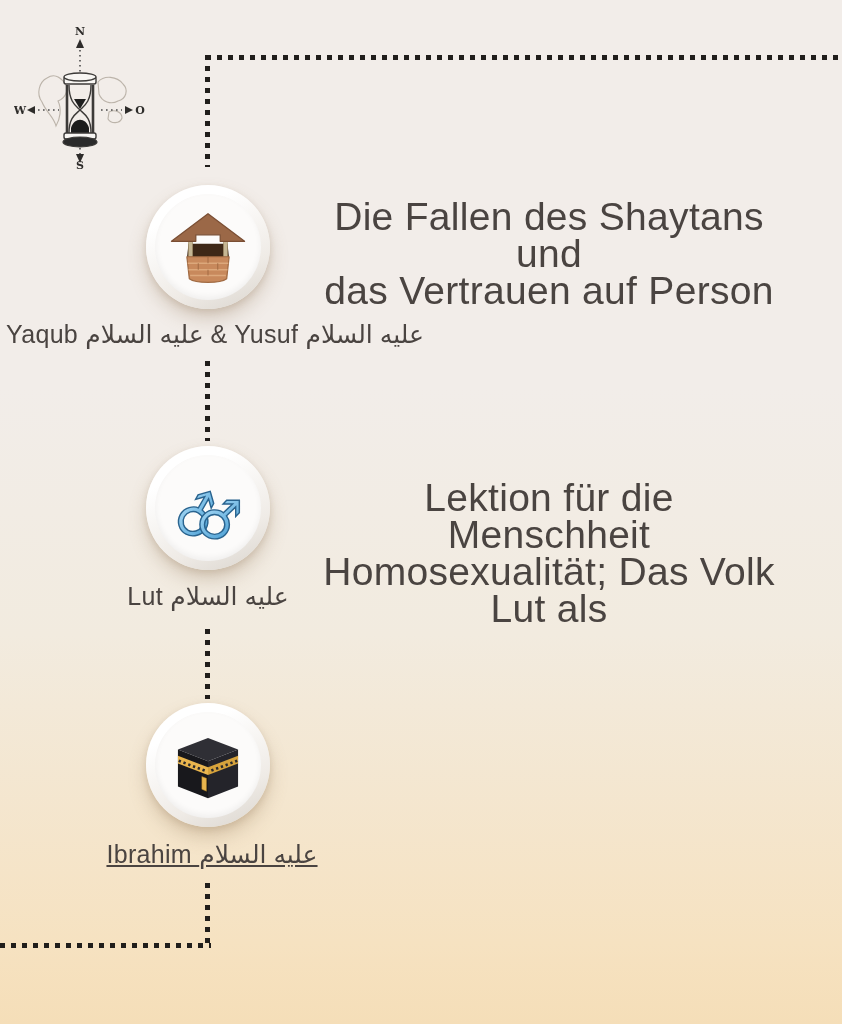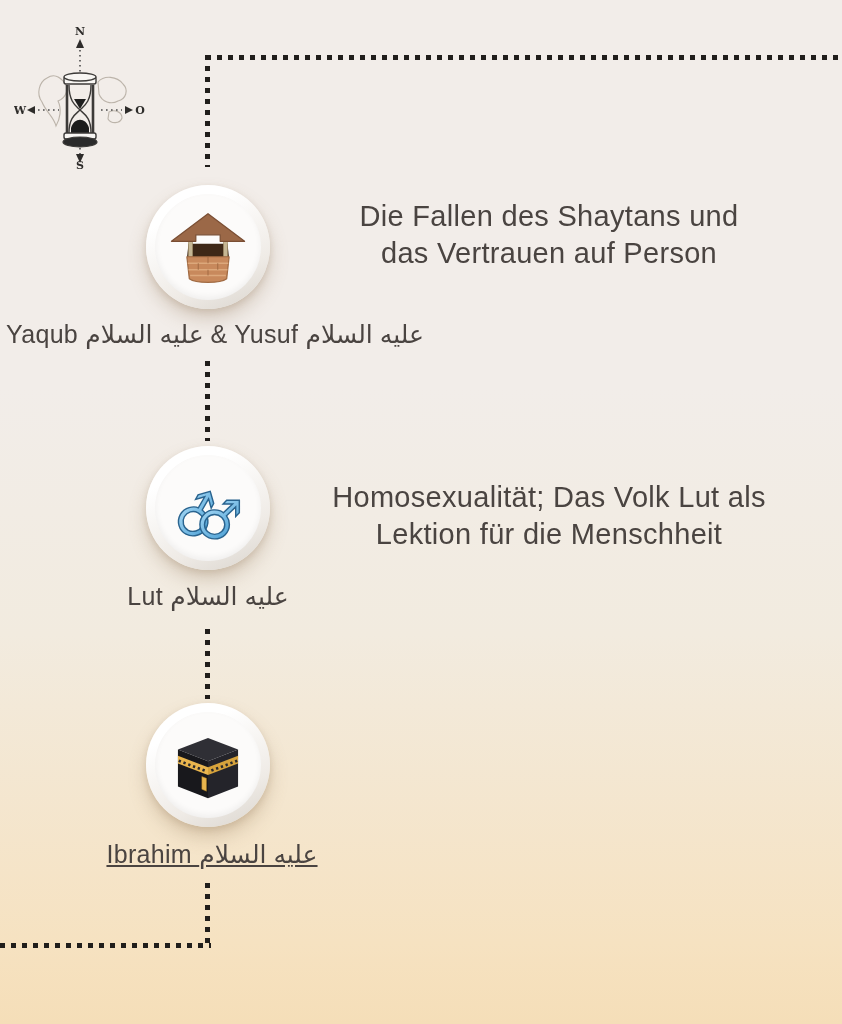--- a/index.html
+++ b/index.html
@@ -32,21 +32,21 @@
     width:106px;height:106px;border-radius:50%;background:#fcfbfa;
     display:flex;align-items:center;justify-content:center;
     box-shadow:inset 0 -3px 6px rgba(0,0,0,.05);
   }
   .person-label{
     position:absolute;transform:translateX(-50%);white-space:nowrap;
     font-size:25px;letter-spacing:.3px;color:var(--text);
   }
   .item-title{
     position:absolute;width:460px;text-align:center;
-    font-size:29px;line-height:37px;letter-spacing:.3px;color:var(--text);
+    font-size:39px;line-height:37px;letter-spacing:.3px;color:var(--text);
   }
   .logo{position:absolute;left:14px;top:20px;width:132px;height:150px;}
   svg{display:block;}
 </style>
 </head>
 <body>
 
 <div class="page">
 
   <div class="logo">
@@ -129,22 +129,22 @@
             <stop offset="1" stop-color="#3f98d0"></stop>
           </linearGradient>
         </defs>
         <text x="8" y="78" font-size="60" font-family="DejaVu Sans, sans-serif" fill="url(#marsGrad)" stroke="#2a648f" stroke-width="1.6" transform="rotate(-16 34 58)">♂</text>
         <text x="34" y="82" font-size="60" font-family="DejaVu Sans, sans-serif" fill="url(#marsGrad)" stroke="#2a648f" stroke-width="1.6">♂</text>
       </svg>
     </div>
   </div>
   <div class="person-label" style="left:208px;top:582px;">Lut عليه السلام</div>
   <div class="item-title" style="left:319px;top:479px;">
+    <div>Lektion für die Menschheit</div>
     <div>Homosexualität; Das Volk Lut als</div>
-    <div>Lektion für die Menschheit</div>
   </div>
 
   <div class="node-circle" style="left:146px;top:703px;">
     <div class="node-inner">
       <svg viewBox="0 0 96 96" width="74" height="74">
         <polygon points="48,13 87,28 48,43 9,28" fill="#2f2f35"></polygon>
         <polygon points="9,28 48,43 48,91 9,76" fill="#18181c"></polygon>
         <polygon points="87,28 48,43 48,91 87,76" fill="#24242a"></polygon>
         <polygon points="9,36 48,51 48,61 9,46" fill="#eab64e"></polygon>
         <polygon points="87,36 48,51 48,61 87,46" fill="#d7a33c"></polygon>

